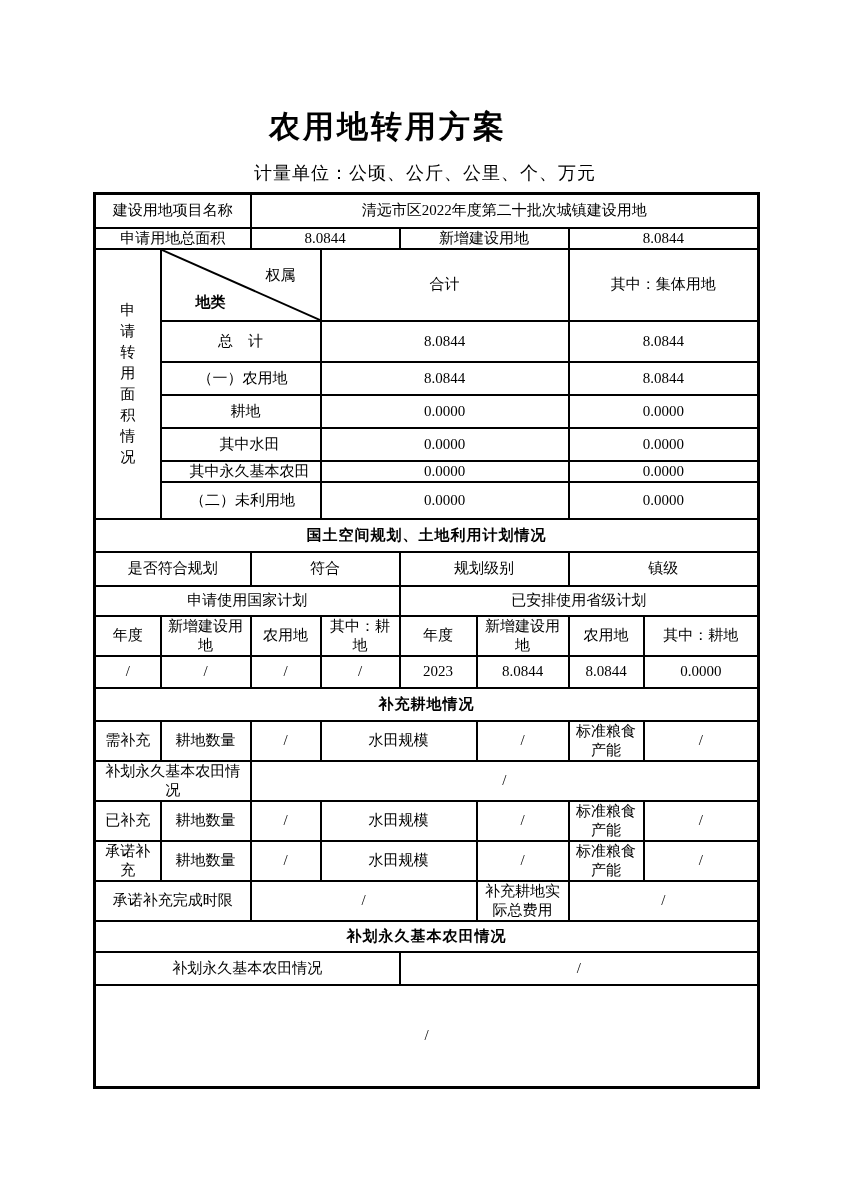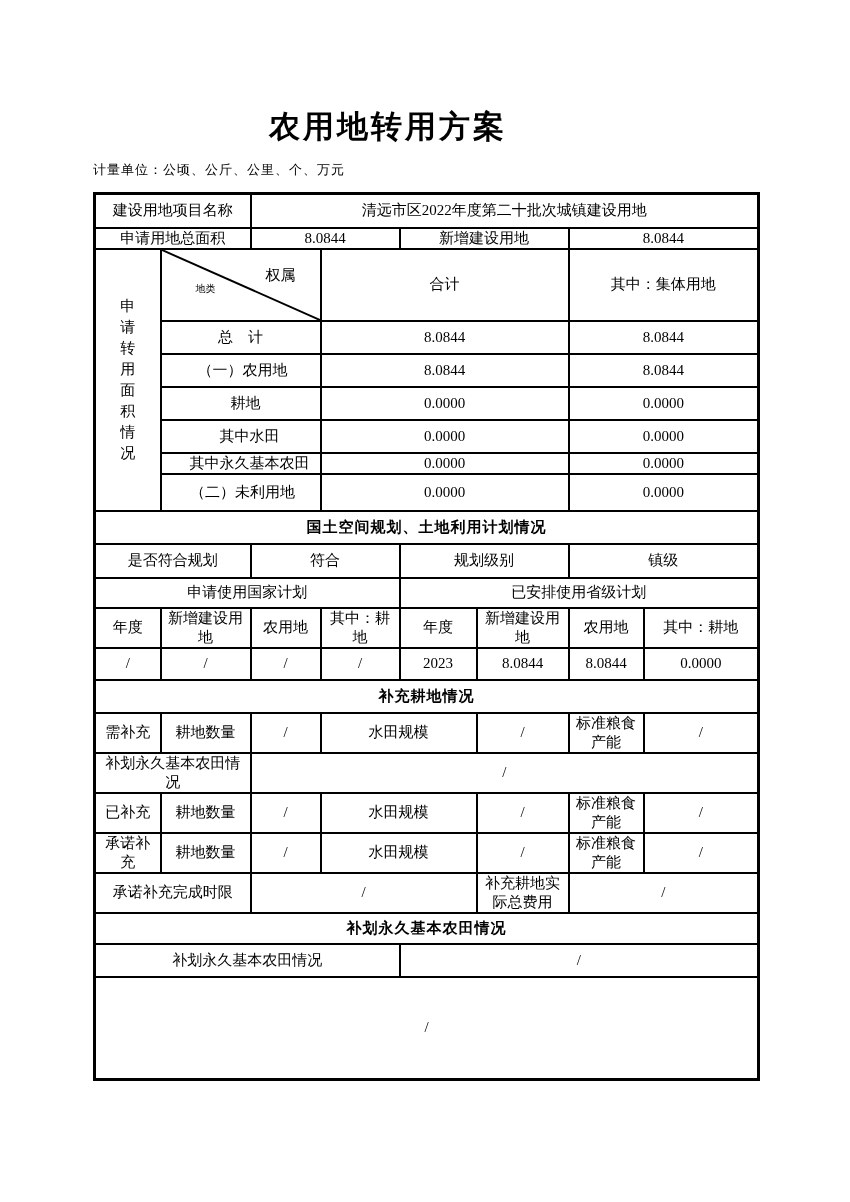--- a/index.html
+++ b/index.html
@@ -7,22 +7,22 @@
     position:relative;width:850px;height:1202px;background:#ffffff;
     font-family:"Liberation Serif","DejaVu Serif",serif;color:#000;
     overflow:hidden;
   }
   .title{
     position:absolute;top:106px;left:0;width:776px;text-align:center;
     font-family:"Liberation Sans","DejaVu Sans",sans-serif;
     font-weight:bold;font-size:31px;letter-spacing:3px;
   }
   .unit-note{
-    position:absolute;top:161px;left:93px;width:664px;text-align:left;
-    font-size:13px;letter-spacing:1px;
+    position:absolute;top:161px;left:93px;width:664px;text-align:center;
+    font-size:18px;letter-spacing:1px;
   }
   table.form{
     position:absolute;top:192px;left:93px;width:664px;
     border-collapse:collapse;table-layout:fixed;
     border:3px solid #000;
   }
   table.form td{
     border:2px solid #000;text-align:center;vertical-align:middle;
     font-size:15px;padding:0 2px;overflow:hidden;
   }
@@ -34,21 +34,21 @@
   td.left{text-align:left;}
   .pl6{padding-left:6px !important;border-radius:15px;}
   .pl12{padding-left:12px !important;}
   .pl20{padding-left:20px !important;}
   td.vertical{
     white-space:pre-line;line-height:21px;font-size:15px;padding:0;
   }
   td.diag{position:relative;padding:0;}
   .diag-svg{position:absolute;top:0;left:0;width:100%;height:100%;}
   .diag-tr{position:absolute;top:16px;right:24px;font-size:15px;}
-  .diag-bl{position:absolute;bottom:24px;left:34px;font-size:10px;}
+  .diag-bl{position:absolute;bottom:8px;left:34px;font-size:15px;font-weight:bold;}
   td.remark{
     text-align:left;vertical-align:middle;padding-left:6px;font-size:14px;
   }
 </style>
 </head>
 <body>
 
 <div class="page">
 
   <div class="title">农用地转用方案</div>
@@ -92,21 +92,21 @@
         <svg class="diag-svg" viewBox="0 0 158 72" preserveAspectRatio="none">
           <line x1="0" y1="0" x2="158" y2="72" stroke="#000" stroke-width="2"></line>
         </svg>
         <span class="diag-tr">权属</span>
         <span class="diag-bl">地类</span>
       </td>
       <td colspan="3">合计</td>
       <td colspan="2">其中：集体用地</td>
     </tr>
 
-    <tr style="height:33px">
+    <tr style="height:41px">
       <td colspan="2">总　计</td>
       <td colspan="3">8.0844</td>
       <td colspan="2">8.0844</td>
     </tr>
     <tr style="height:33px">
       <td colspan="2" class="left pl6">（一）农用地</td>
       <td colspan="3">8.0844</td>
       <td colspan="2">8.0844</td>
     </tr>
     <tr style="height:33px">

